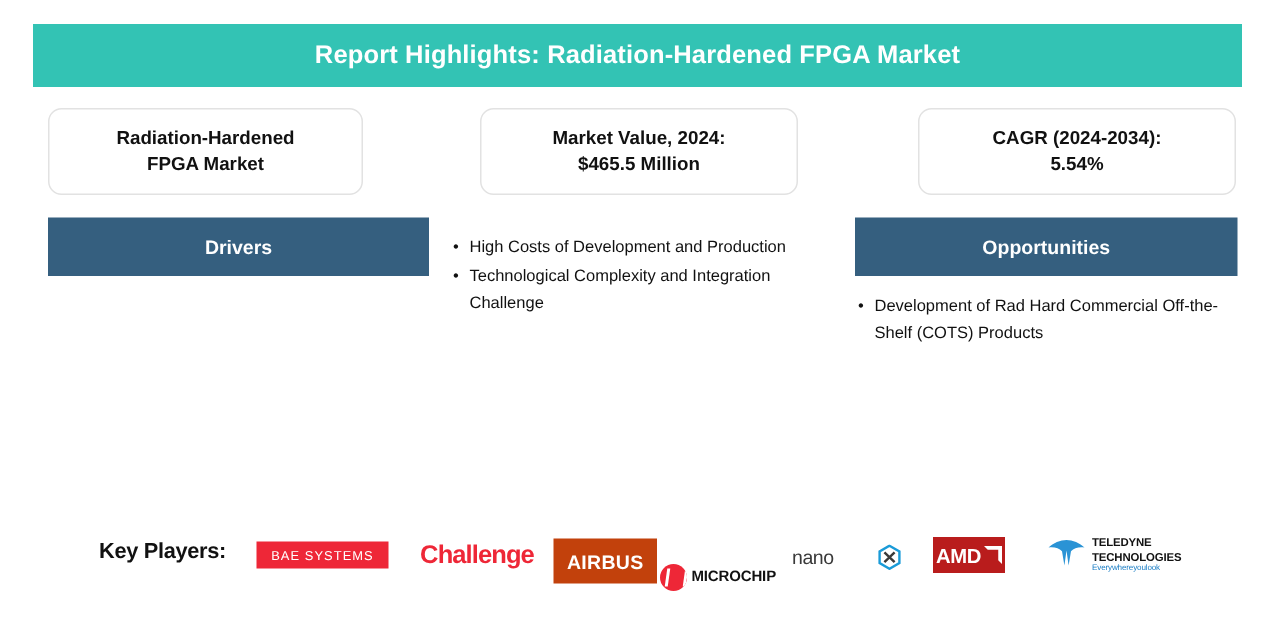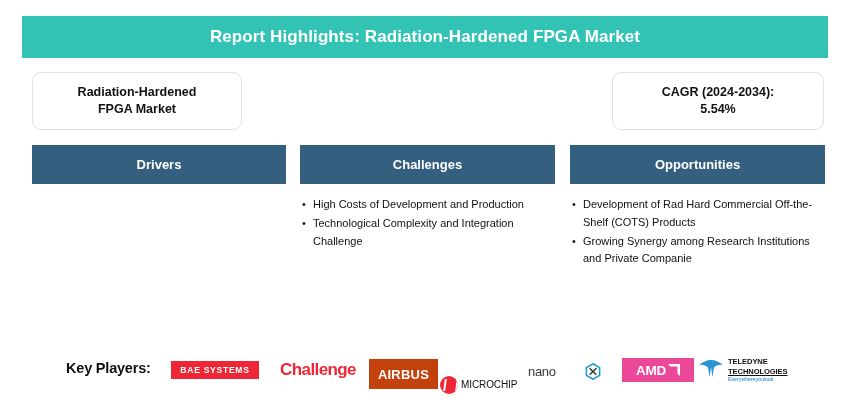--- a/index.html
+++ b/index.html
@@ -151,21 +151,21 @@
 
   
   .logo-bae {
     left: 171px; top: 361px;
     width: 88px; height: 18px;
     background: #ee2737;
   }
   .logo-bae span {
     color: #ffffff;
     font-size: 8.6px;
-    font-weight: bold;
+    font-weight: normal;
     letter-spacing: 0.7px;
     font-family: "Liberation Sans", sans-serif;
     text-align: right;
   }
 
   
   .logo-honeywell {
     left: 268px; top: 358px;
     width: 100px; height: 24px;
   }
@@ -209,21 +209,21 @@
     position: absolute;
     left: 4px; top: 3px;
     width: 10px; height: 12px;
     border-left: 2.5px solid #ffffff;
     border-right: 2.5px solid #ffffff;
     transform: skewX(-8deg);
   }
   .logo-microchip span {
     color: #111111;
     font-size: 10px;
-    font-weight: normal;
+    font-weight: bold;
     letter-spacing: -0.1px;
     margin-top: 29px;
   }
 
   
   .logo-nanox {
     left: 528px; top: 361px;
     width: 86px; height: 20px;
     justify-content: flex-start;
     gap: 28px;
@@ -241,22 +241,22 @@
     margin: 0 1px;
     display: flex;
     align-items: center;
     justify-content: center;
   }
   .nx-hex svg { display: block; }
 
   
   .logo-amd {
     left: 622px; top: 358px;
-    width: 72px; height: 24px;
-    background: #ec4899;
+    width: 48px; height: 24px;
+    background: #b91c1c;
   }
   .logo-amd span {
     color: #ffffff;
     font-size: 13.5px;
     font-weight: bold;
     letter-spacing: -0.2px;
   }
 
   
   .logo-teledyne {
@@ -265,71 +265,71 @@
     justify-content: flex-start;
   }
   .td-mark { flex: 0 0 auto; margin-right: 4px; }
   .td-text { display: flex; flex-direction: column; line-height: 1; }
   .td-l1, .td-l2 {
     color: #111111;
     font-size: 7.6px;
     font-weight: bold;
     letter-spacing: -0.1px;
   }
-  .td-l2 { margin-top: 2px; text-decoration: underline; }
+  .td-l2 { margin-top: 2px; }
   .td-l3 {
     color: #1a7dc4;
     font-size: 5.4px;
     margin-top: 1.5px;
     letter-spacing: -0.1px;
   }
 </style>
 </head>
 <body>
 
 <div class="header-banner">
   <div class="header-title">Report Highlights: Radiation-Hardened FPGA Market</div>
 </div>
 
 <div class="stats-row">
   <div class="stat-box stat-box-0">
     <div class="stat-text">Radiation-Hardened
 FPGA Market</div>
   </div>
+  <div class="stat-box stat-box-1">
+    <div class="stat-text">Market Value, 2024:
+$465.5 Million</div>
+  </div>
   <div class="stat-box stat-box-2">
     <div class="stat-text">CAGR (2024-2034):
 5.54%</div>
   </div>
 </div>
 
 <div class="columns">
 
   <div class="column column-0">
     <div class="column-header">
       <span class="column-header-label">Drivers</span>
     </div>
   </div>
 
   <div class="column column-1">
-    <div class="column-header">
-      <span class="column-header-label">Challenges</span>
-    </div>
     <ul class="bullet-list">
       <li class="bullet-item">High Costs of Development and Production</li>
       <li class="bullet-item">Technological Complexity and Integration Challenge</li>
     </ul>
   </div>
 
   <div class="column column-2">
     <div class="column-header">
       <span class="column-header-label">Opportunities</span>
     </div>
     <ul class="bullet-list">
       <li class="bullet-item">Development of Rad Hard Commercial Off-the-Shelf (COTS) Products</li>
-      <li class="bullet-item">Growing Synergy among Research Institutions and Private Companie</li>
     </ul>
   </div>
 
 </div>
 
 <div class="players-row">
   <div class="players-label">Key Players:</div>
 </div>
 
 <div class="logo logo-bae">

